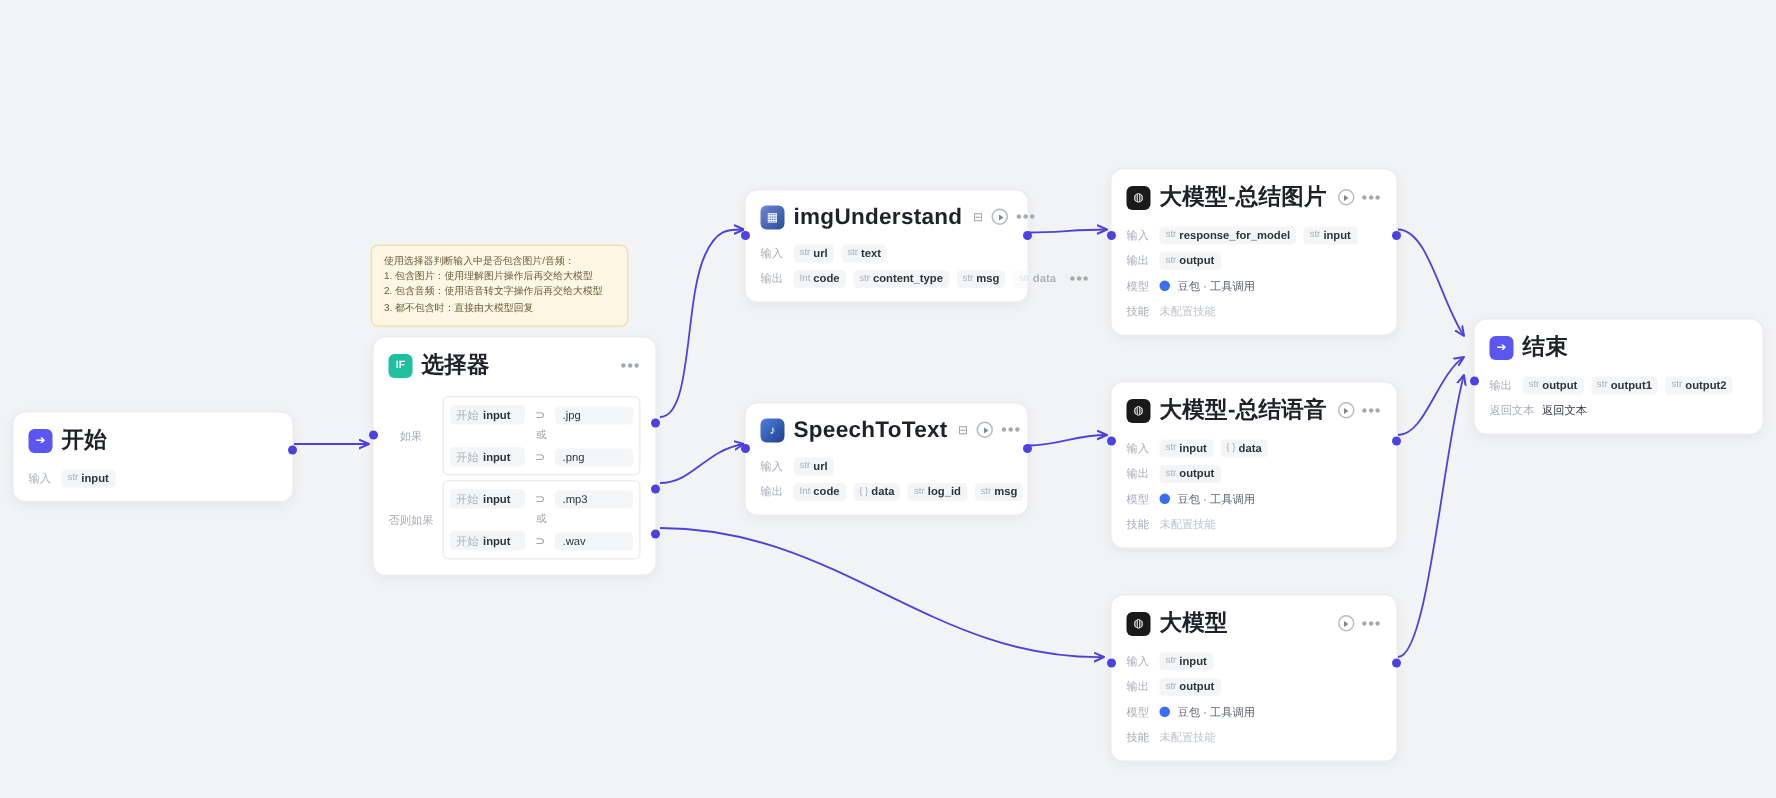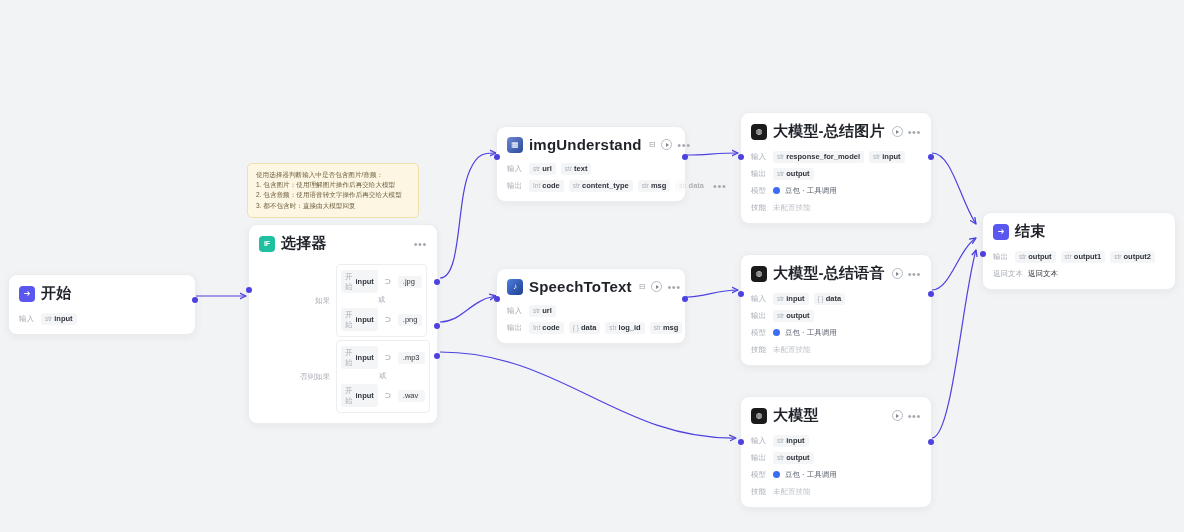--- a/index.html
+++ b/index.html
@@ -55,21 +55,21 @@
   .muted { font-size: 7.5px; color: #bfc4cb; }
   .row .dots { margin-left: auto; }
   .mini-dot { width: 7px; height: 7px; border-radius: 50%; flex: 0 0 7px; }
   .dot-blue { background: #3b6cf6; }
 
   .port { position: absolute; width: 6px; height: 6px; border-radius: 50%; background: #4d42e0; }
 
   
   .sel-body { padding: 4px 10px 10px 10px; }
   .branch { display: flex; align-items: center; gap: 6px; margin-top: 3px; }
-  .brlab { font-size: 7.5px; color: #a8adb5; width: 30px; text-align: right; flex: 0 0 30px; margin-left: 41px; }
+  .brlab { font-size: 7.5px; color: #a8adb5; width: 30px; text-align: center; flex: 0 0 30px; }
   .condbox { flex: 1; border: 1px solid #eceef1; border-radius: 4px; background: #fff; padding: 3px 4px; }
   .condrow { display: flex; align-items: center; gap: 4px; padding: 2px 0; }
   .cval { background: #f4f5f7; border-radius: 3px; padding: 1.5px 4px; font-size: 7.5px;
           color: #30353c; font-weight: bold; display: flex; align-items: center; gap: 3px; flex: 1; }
   .cval .pre { color: #aab0b8; font-weight: normal; }
   .op { font-size: 8px; color: #8c929a; width: 12px; text-align: center; flex: 0 0 12px; }
   .cright { background: #f4f5f7; border-radius: 3px; padding: 1.5px 5px; font-size: 7.5px;
             color: #30353c; flex: 1; }
   .joiner { font-size: 7px; color: #9aa0a8; text-align: center; padding: 0 0 1px 0; }
   .emptybox { border: 1px solid #eceef1; border-radius: 4px; height: 16px; background: #fff; flex: 1; }

